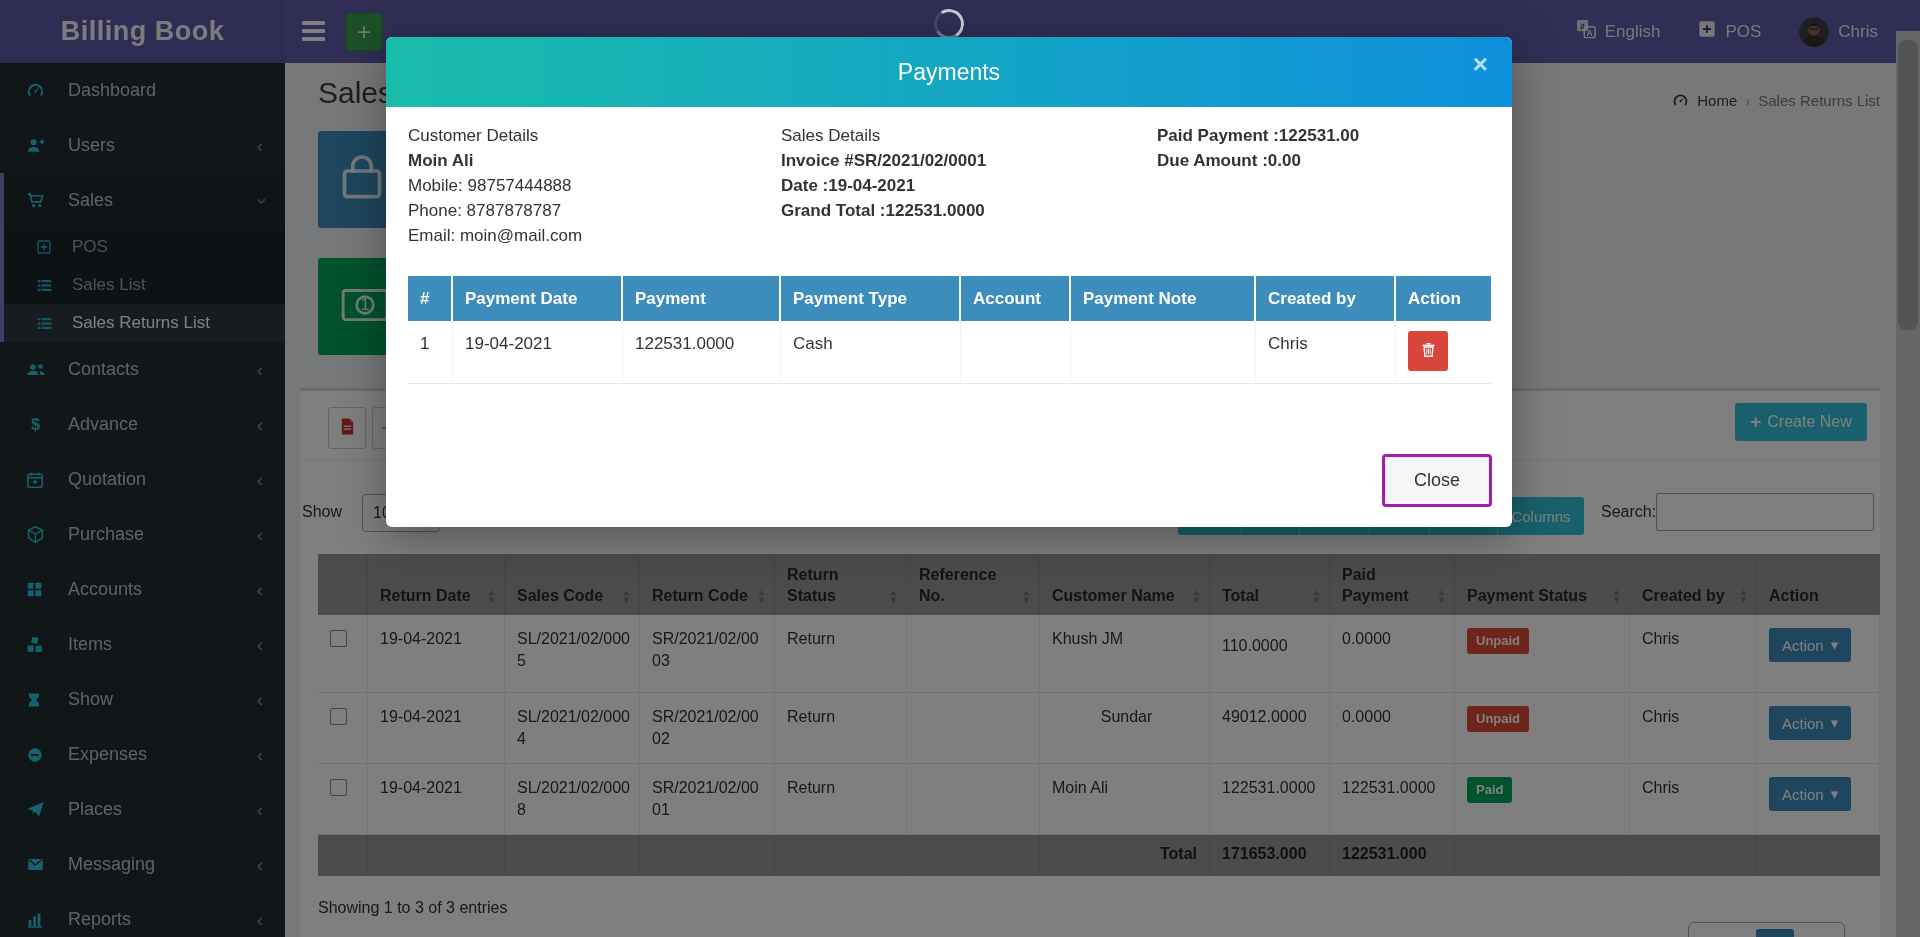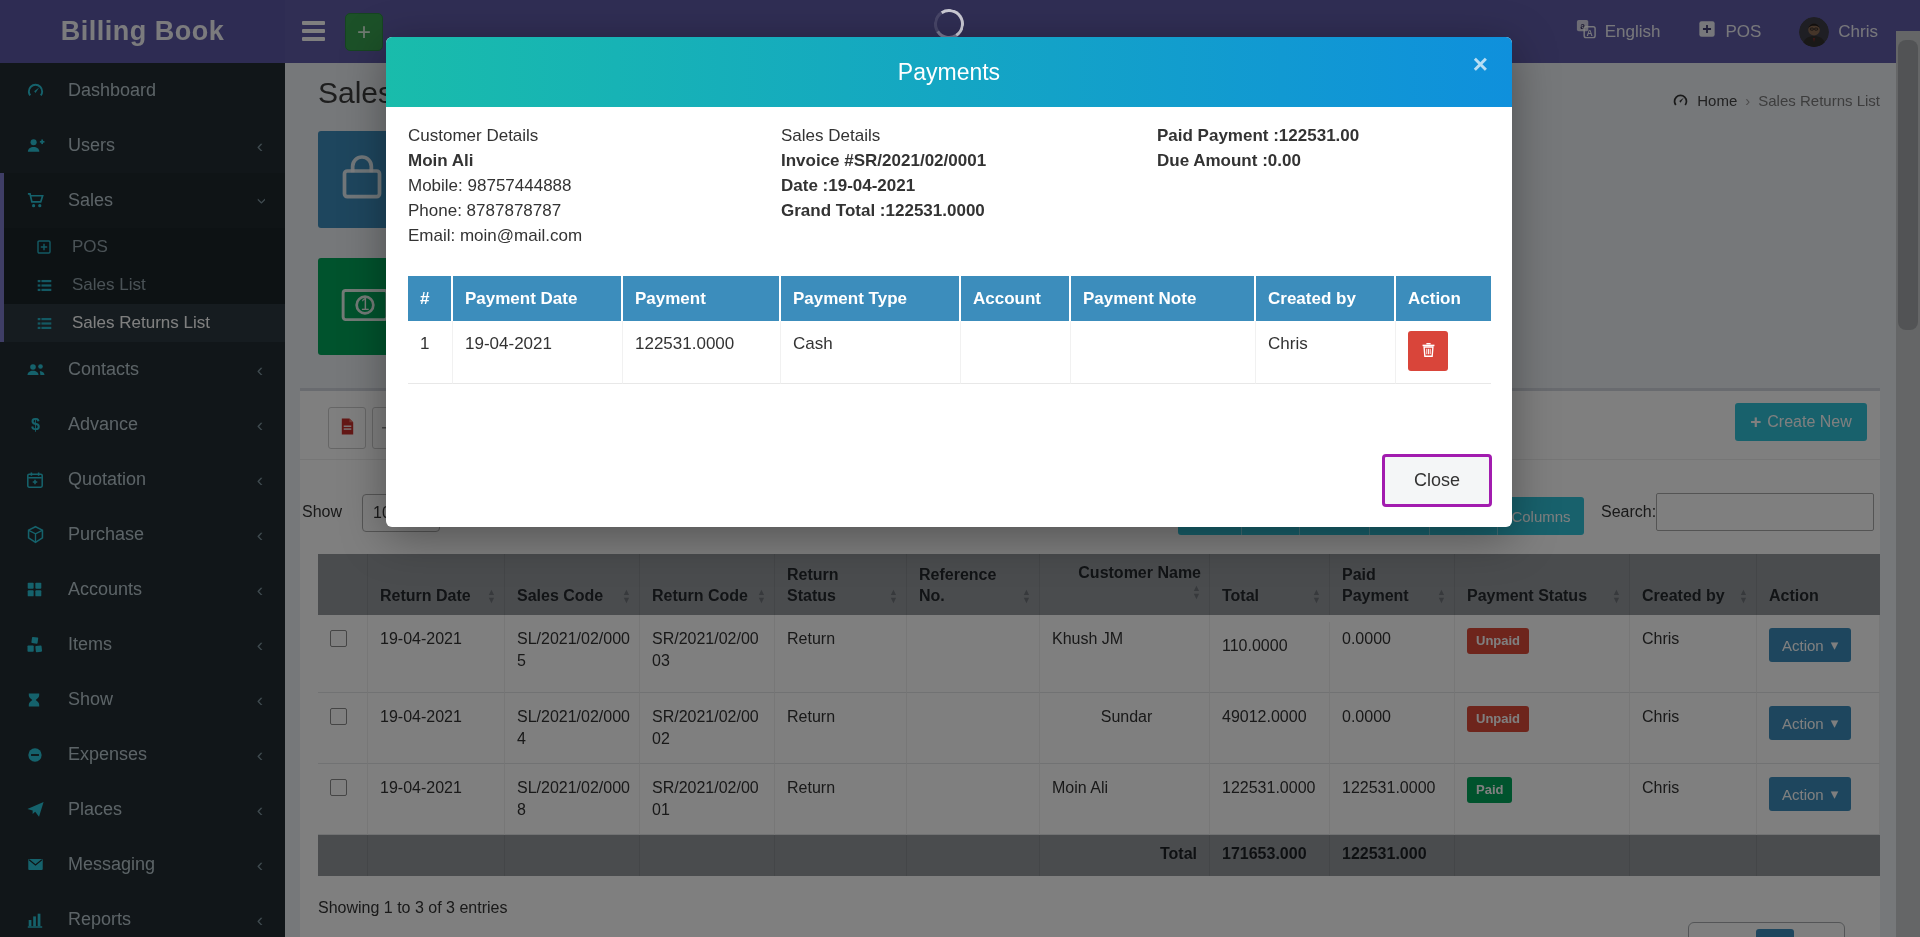--- a/index.html
+++ b/index.html
@@ -443,21 +443,21 @@
             <span class="sort">▲<br>▼</span>
           </div>
           <div class="g-hcell" style="width: 132px;">
             <span class="htext">Return Status</span>
             <span class="sort">▲<br>▼</span>
           </div>
           <div class="g-hcell" style="width: 133px;">
             <span class="htext">Reference No.</span>
             <span class="sort">▲<br>▼</span>
           </div>
-          <div class="g-hcell" style="width: 170px; flex-direction: column;">
+          <div class="g-hcell" style="width: 170px;">
             <span class="htext">Customer Name</span>
             <span class="sort">▲<br>▼</span>
           </div>
           <div class="g-hcell" style="width: 120px;">
             <span class="htext">Total</span>
             <span class="sort">▲<br>▼</span>
           </div>
           <div class="g-hcell" style="width: 125px;">
             <span class="htext">Paid Payment</span>
             <span class="sort">▲<br>▼</span>

